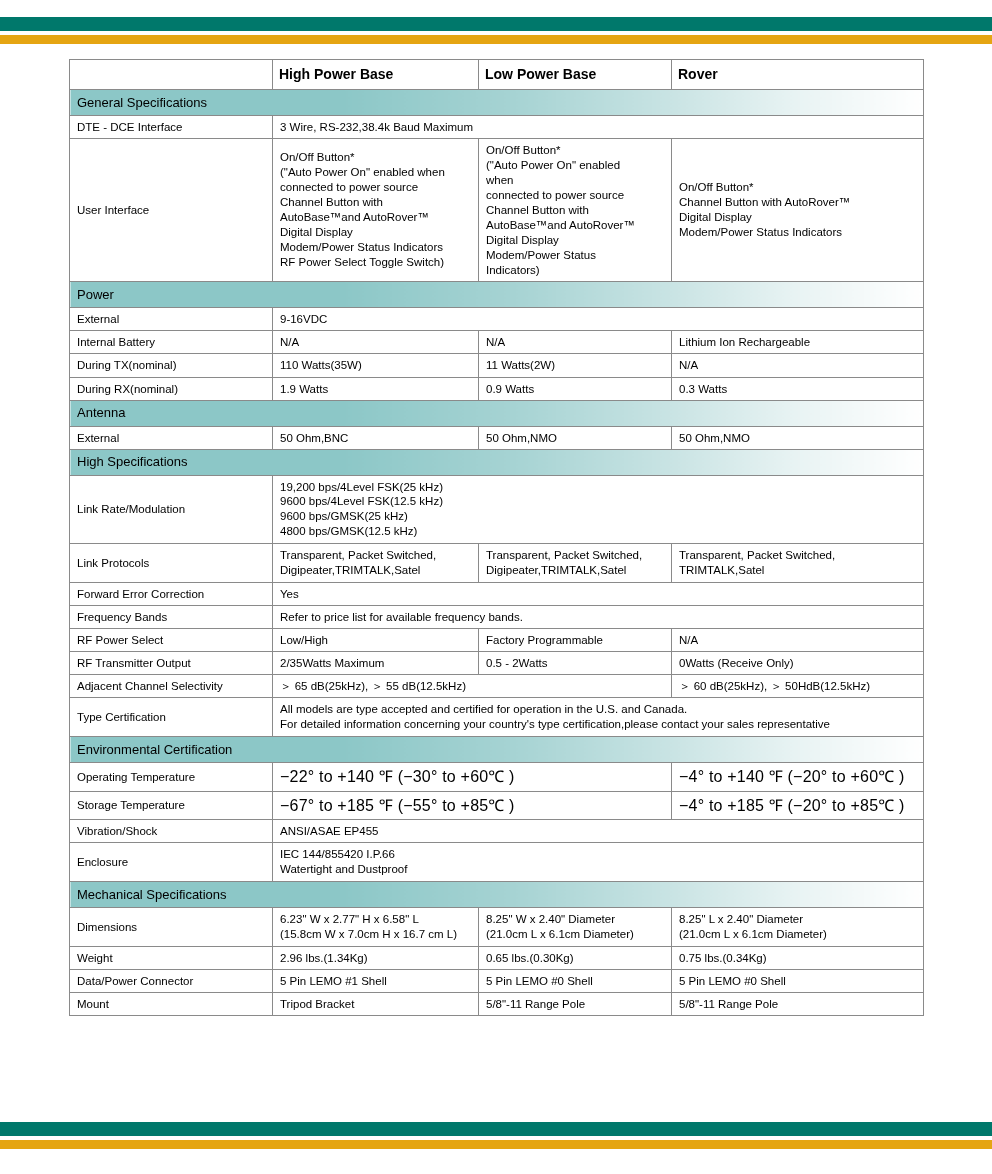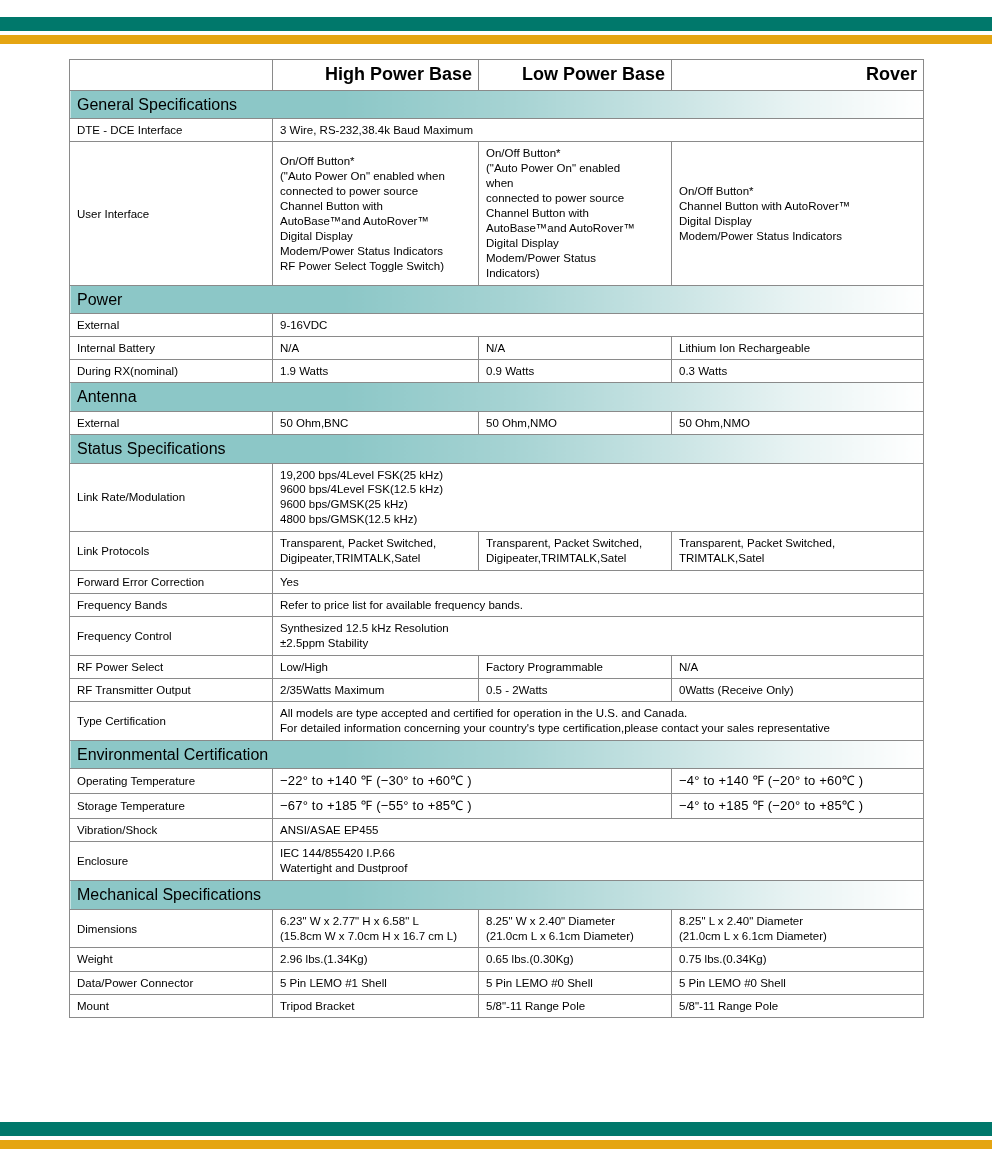--- a/index.html
+++ b/index.html
@@ -53,49 +53,49 @@
   table.spec td, table.spec th {
     border: 1px solid #8a8a8a;
     padding: 4px 7px;
     vertical-align: middle;
     font-weight: normal;
     text-align: left;
   }
 
   
   tr.col-head td {
-    text-align: right;
+    text-align: left;
     font-weight: bold;
-    font-size: 18px;
+    font-size: 14px;
     height: 21px;
     padding: 4px 6px;
   }
   tr.col-head td.blank { border-left: 1px solid #8a8a8a; }
 
   
   td.section {
     background: linear-gradient(to right,
         #8cc7c7 0%, #8cc7c7 32%, #a6d3d3 52%,
         #c8e3e3 70%, #e8f3f3 85%, #ffffff 100%);
     font-weight: bold;
-    font-size: 16px;
+    font-size: 13px;
     padding: 4px 8px;
     height: 17px;
   }
 
   td.ctr { text-align: center; }
   td.lbl { text-align: left; }
 
   .multi { line-height: 1.30; }
   sup { font-size: 0.68em; vertical-align: super; line-height: 0; }
 
   
   td.temp {
     text-align: center;
-    font-size: 13px;
+    font-size: 16px;
     letter-spacing: 0.2px;
   }
 </style>
 </head>
 <body>
 
 <div id="top-bars" class="bar-group">
   <div class="bar-teal"></div>
   <div class="bar-gap"></div>
   <div class="bar-gold"></div>
@@ -136,70 +136,77 @@
           <td class="lbl">External</td>
           <td class="ctr" colspan="3">9-16VDC</td>
         </tr>
         <tr>
           <td class="lbl">Internal Battery</td>
           <td class="lbl" colspan="1">N/A</td>
           <td class="lbl" colspan="1">N/A</td>
           <td class="lbl" colspan="1">Lithium Ion Rechargeable</td>
         </tr>
         <tr>
+          <td class="lbl">During TX(nominal)</td>
+          <td class="lbl" colspan="1">110 Watts(35W)</td>
+          <td class="lbl" colspan="1">11 Watts(2W)</td>
+          <td class="lbl" colspan="1">N/A</td>
+        </tr>
+        <tr>
           <td class="lbl">During RX(nominal)</td>
           <td class="lbl" colspan="1">1.9 Watts</td>
           <td class="lbl" colspan="1">0.9 Watts</td>
           <td class="lbl" colspan="1">0.3 Watts</td>
         </tr>
         <tr>
           <td class="section" colspan="4">Antenna</td>
         </tr>
         <tr>
           <td class="lbl">External</td>
           <td class="lbl" colspan="1">50 Ohm,BNC</td>
           <td class="lbl" colspan="1">50 Ohm,NMO</td>
           <td class="lbl" colspan="1">50 Ohm,NMO</td>
         </tr>
         <tr>
-          <td class="section" colspan="4">Status Specifications</td>
+          <td class="section" colspan="4">High Specifications</td>
         </tr>
         <tr>
           <td class="lbl">Link Rate/Modulation</td>
           <td class="ctr multi" colspan="3">19,200 bps/4Level FSK(25 kHz)<br>9600 bps/4Level FSK(12.5 kHz)<br>9600 bps/GMSK(25 kHz)<br>4800 bps/GMSK(12.5 kHz)</td>
         </tr>
         <tr>
           <td class="lbl">Link Protocols</td>
           <td class="ctr multi" colspan="1" style="text-align: left;">Transparent, Packet Switched,<br>Digipeater,TRIMTALK,Satel</td>
           <td class="ctr multi" colspan="1" style="text-align: left;">Transparent, Packet Switched,<br>Digipeater,TRIMTALK,Satel</td>
           <td class="ctr multi" colspan="1" style="text-align: left;">Transparent, Packet Switched,<br>TRIMTALK,Satel</td>
         </tr>
         <tr>
           <td class="lbl">Forward Error Correction</td>
           <td class="ctr" colspan="3">Yes</td>
         </tr>
         <tr>
           <td class="lbl">Frequency Bands</td>
           <td class="ctr" colspan="3">Refer to price list for available frequency bands.</td>
         </tr>
         <tr>
-          <td class="lbl">Frequency Control</td>
-          <td class="ctr multi" colspan="3">Synthesized 12.5 kHz Resolution<br>±2.5ppm Stability</td>
-        </tr>
-        <tr>
           <td class="lbl">RF Power Select</td>
           <td class="lbl" colspan="1">Low/High</td>
           <td class="lbl" colspan="1">Factory Programmable</td>
           <td class="lbl" colspan="1">N/A</td>
         </tr>
         <tr>
           <td class="lbl">RF Transmitter Output</td>
           <td class="lbl" colspan="1">2/35Watts Maximum</td>
           <td class="lbl" colspan="1">0.5 - 2Watts</td>
           <td class="lbl" colspan="1">0Watts (Receive Only)</td>
+        </tr>
+        <tr>
+          <td class="lbl">Adjacent Channel Selectivity</td>
+          <td class="ctr" colspan="2">＞ 65 dB(25kHz), ＞ 55 dB(12.5kHz)</td>
+          <td class="ctr" colspan="1">＞ 60 dB(25kHz), ＞ 50HdB(12.5kHz)</td>
         </tr>
         <tr>
           <td class="lbl">Type Certification</td>
           <td class="ctr multi" colspan="3">All models are type accepted and certified for operation in the U.S. and Canada.<br>For detailed information concerning your country's type certification,please contact your sales representative</td>
         </tr>
         <tr>
           <td class="section" colspan="4">Environmental Certification</td>
         </tr>
         <tr>
           <td class="lbl">Operating Temperature</td>

